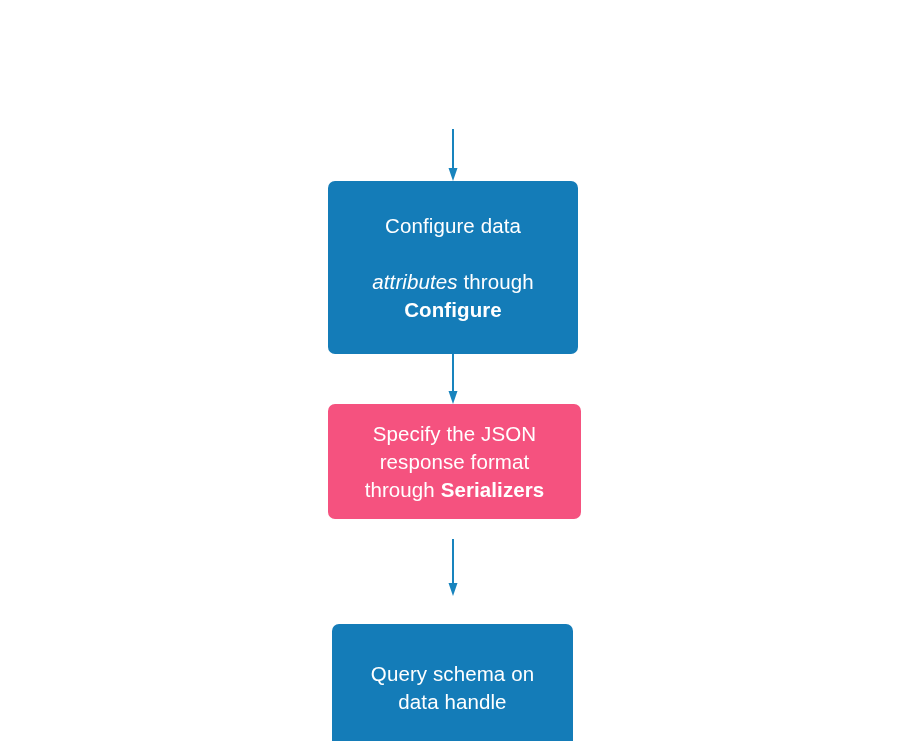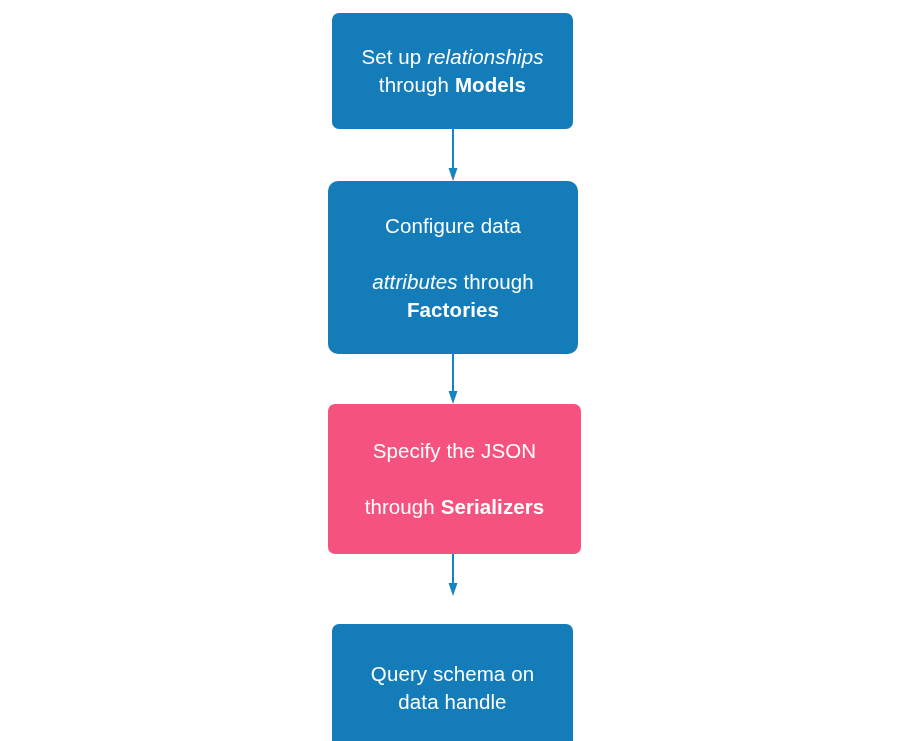--- a/index.html
+++ b/index.html
@@ -42,22 +42,22 @@
   .node .label {
     display: block;
     width: 100%;
   }
 
   .node .em { font-style: italic; font-weight: 400; }
   .node .st { font-weight: 700; font-style: normal; }
 
   
   #node-models      { left: 332px; top: 13px;  width: 241px; height: 116px; }
-  #node-factories   { left: 328px; top: 181px; width: 250px; height: 173px; border-radius: 10px; }
-  #node-serializers { left: 328px; top: 404px; width: 253px; height: 150px; }
+  #node-factories   { left: 328px; top: 181px; width: 250px; height: 173px; }
+  #node-serializers { left: 328px; top: 404px; width: 253px; height: 115px; }
   #node-route       { left: 332px; top: 596px; width: 241px; height: 127px; }
 
   .edge {
     position: absolute;
     overflow: visible;
   }
   .edge svg { display: block; overflow: visible; }
 </style>
 </head>
 <body style="background-color: rgb(255, 255, 255);">
@@ -78,29 +78,26 @@
     </svg>
   </div>
 
   <div class="edge" style="left:452px; top:539px; width:2px; height:57px;">
     <svg width="2" height="57" viewBox="0 0 2 57" xmlns="http://www.w3.org/2000/svg">
       <line x1="1" y1="0" x2="1" y2="46" stroke="#1884BE" stroke-width="2"></line>
       <polygon points="-3.5,44 5.5,44 1,57" fill="#1884BE"></polygon>
     </svg>
   </div>
 
-  <div class="node" id="node-models" style="background-color: rgb(20, 124, 184);">
-    <span class="label"><span>Set up </span><span class="em">relationships</span><br><span>through </span><span class="st">Models</span></span>
-  </div>
 
   <div class="node" id="node-factories" style="background-color: rgb(20, 124, 184);">
-    <span class="label"><span>Configure data</span><br><br><span class="em">attributes</span><span> through</span><br><span class="st">Factories</span></span>
+    <span class="label"><span>Configure data</span><br><br><span class="em">attributes</span><span> through</span><br><span class="st">Configure</span></span>
   </div>
 
   <div class="node" id="node-serializers" style="background-color: rgb(245, 82, 127);">
-    <span class="label"><span>Specify the JSON</span><br><br><span>through </span><span class="st">Serializers</span></span>
+    <span class="label"><span>Specify the JSON</span><br><span>response format</span><br><span>through </span><span class="st">Serializers</span></span>
   </div>
 
   <div class="node" id="node-route" style="background-color: rgb(20, 124, 184); margin-top: 28px;">
     <span class="label"><span>Query schema on</span><br><span>data handle</span></span>
   </div>
 
 </div>
 
 </body></html>

